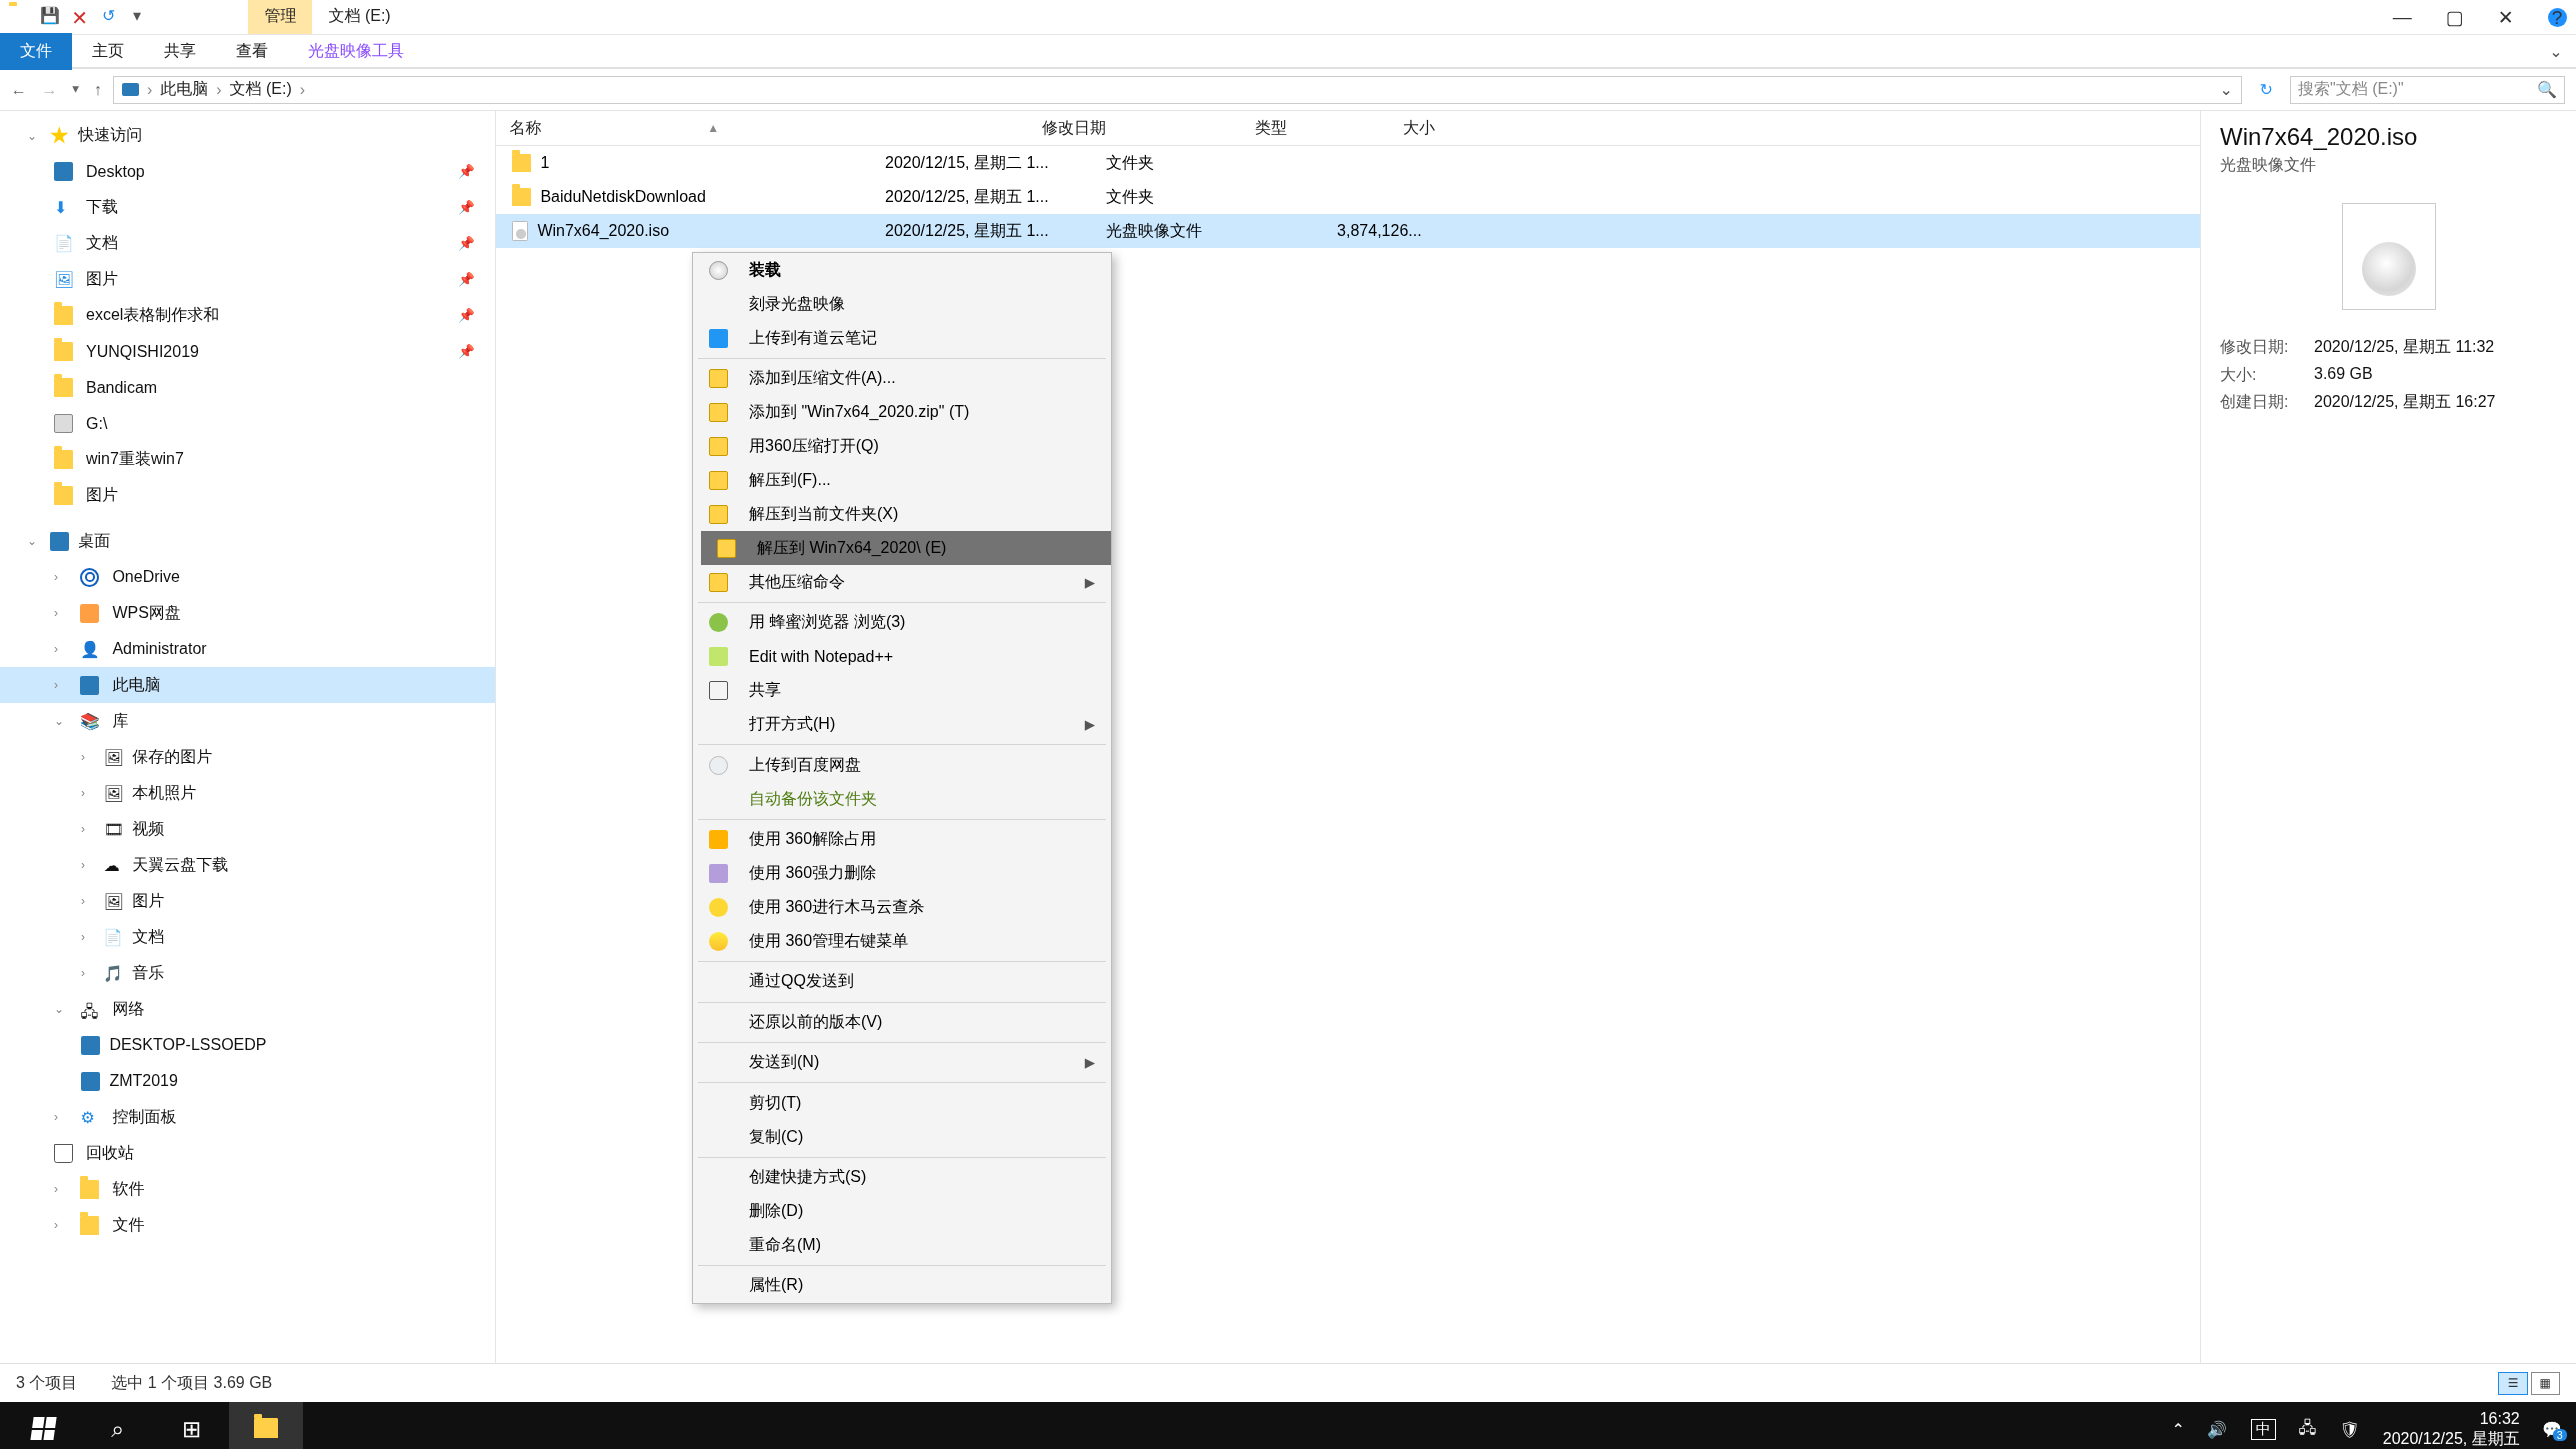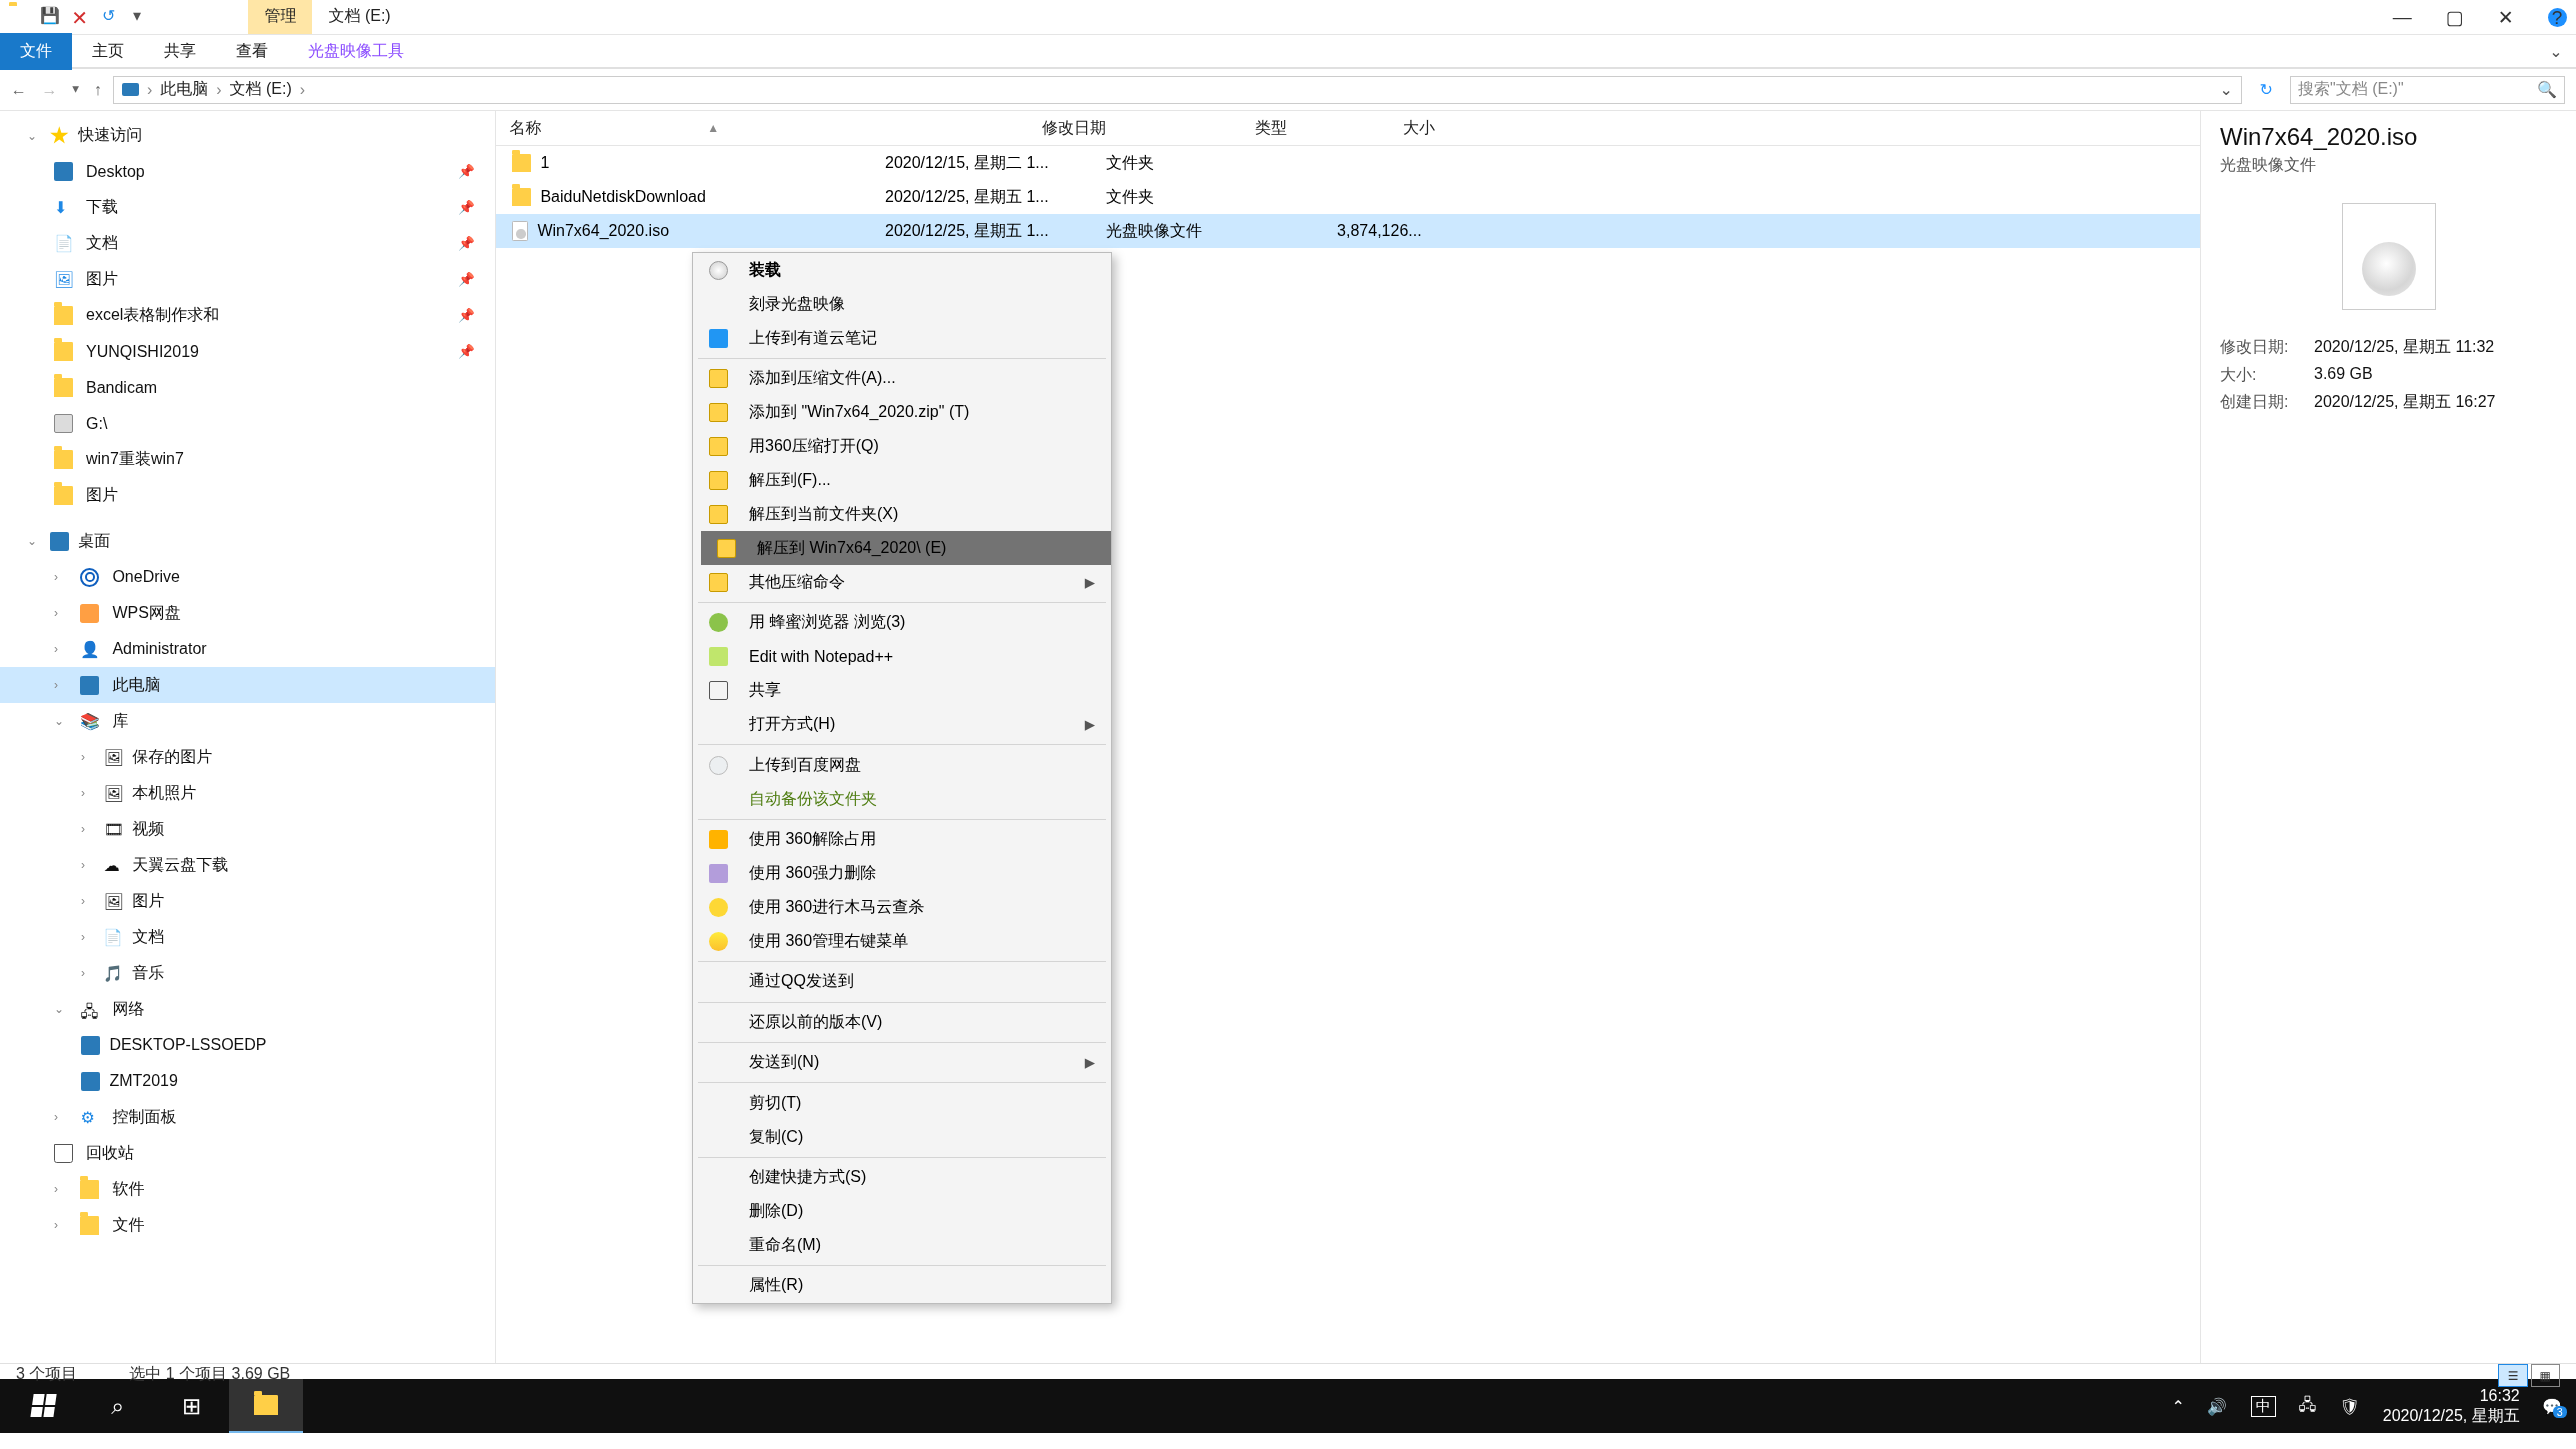--- a/index.html
+++ b/index.html
@@ -94,21 +94,21 @@
   .ic-360b  { background:#ffb300; border-radius:2.7px;}
   .ic-notes { background:#2196f3; border-radius:2px;}
   .ic-green { background:#8bc34a; border-radius:50%;}
   .ic-npp   { background:#c0e66c; border-radius:2px;}
   .ic-share { border:1.3px solid #555; border-radius:2px; position:relative;}
   .ic-baidu { background:#eceff1; border-radius:50%; border:0.7px solid #bbb;}
   .ic-purple{ background:#b39ddb; border-radius:2px;}
   .ic-yellow{ background:#fdd835; border-radius:50%;}
 
   
-  .statusbar { height:16px; display:flex; align-items:flex-start; padding:0 16px; gap:52px; border-top:0.7px solid #e0e0e0; color:#333; }
+  .statusbar { height:39px; display:flex; align-items:center; padding:0 16px; gap:34px; border-top:0.7px solid #e0e0e0; color:#333; }
   .viewbtns{ margin-left:auto; display:flex; gap:2.7px;}
   .vb{ width:29.5px; height:23px; border:0.7px solid #888; display:flex; align-items:center; justify-content:center; font-size:12px; }
   .vb.active{ background:#cce8ff; border-color:#1e88e5;}
 
   
   .taskbar { height:54px; background:#101010; display:flex; align-items:center; padding:0 6.7px; color:#fff; }
   .taskbar .tb { width:74px; height:54px; display:flex; align-items:center; justify-content:center; font-size:23px; }
   .tb.explorer { background:#333; border-bottom:2.7px solid #76b9ed; }
   .tb.explorer .fold-y{ width:24px; height:20px; }
   .winlogo{ display:grid; grid-template:repeat(2,10.7px)/repeat(2,10.7px); gap:2px; transform:skewX(-8deg);}

